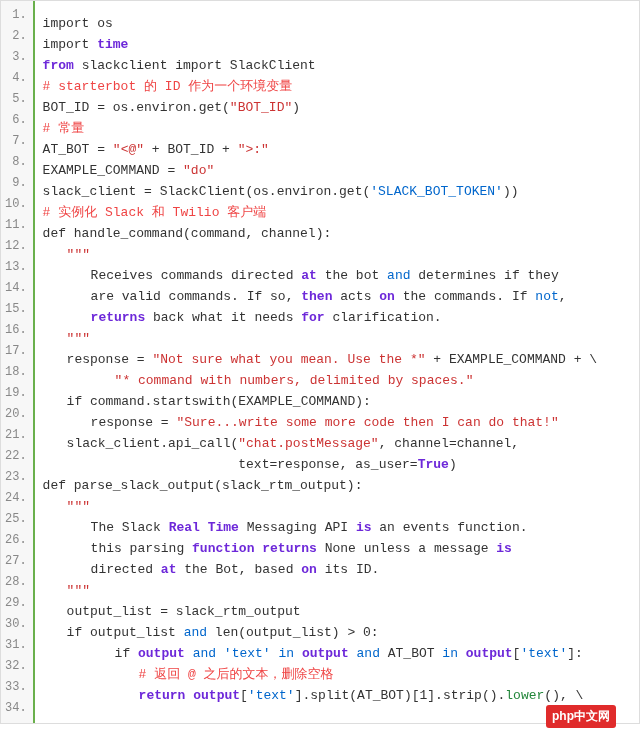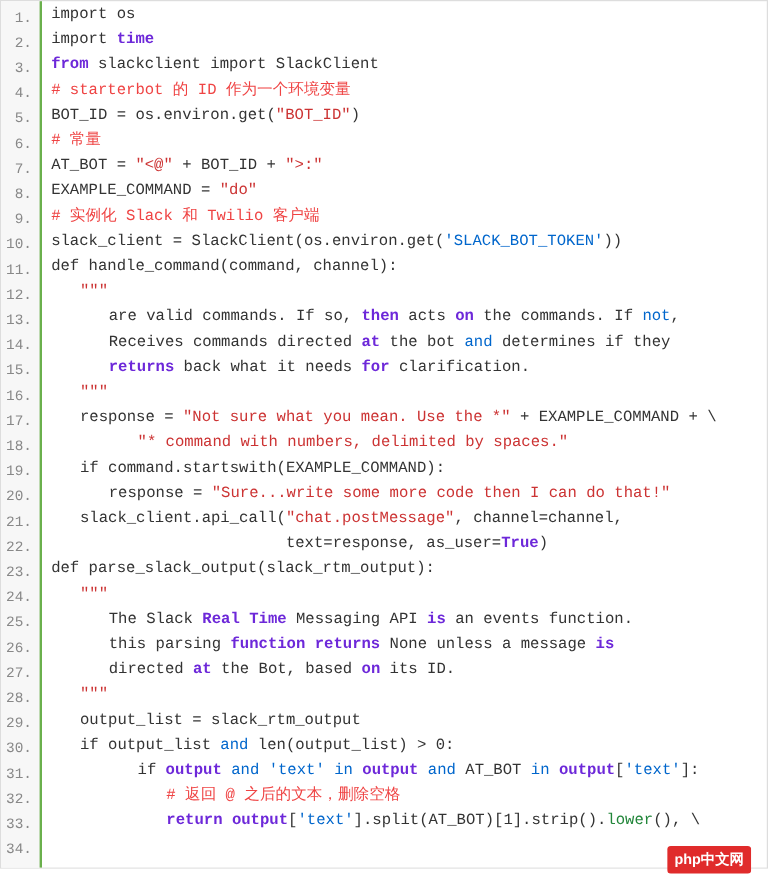--- a/index.html
+++ b/index.html
@@ -22,38 +22,38 @@
     padding: 4px 6px 4px 4px;
     color: #888;
     user-select: none;
   }
   .gutter div {
     line-height: 21px;
     height: 21px;
     font-size: 12px;
   }
   .code {
-    padding: 0 8px;
+    padding: 12px 8px;
     flex: 1;
     color: #333;
   }
   .line {
     line-height: 21px;
     height: 21px;
     white-space: pre;
   }
   .kw { color: #6d28d9; font-weight: bold; }
   .kw2 { color: #0066cc; }
   .str { color: #cc3333; }
   .strb { color: #0066cc; }
   .strg { color: #22863a; text-align: right; }
   .comment { color: #ef4444; }
   .badge {
     position: fixed;
-    right: 14px;
+    right: 24px;
     bottom: 10px;
     background: #e02b2b;
     color: #fff;
     font-family: Arial, sans-serif;
     font-weight: bold;
     font-size: 12px;
     padding: 3px 6px;
     border-radius: 3px;
     margin-top: 46px;
   }
@@ -104,26 +104,26 @@
     </div>
   <div class="code" id="code">
       <div class="line"><span>import os</span></div>
       <div class="line"><span>import </span><span class="kw">time</span></div>
       <div class="line"><span class="kw">from</span><span> slackclient import SlackClient</span></div>
       <div class="line"><span class="comment"># starterbot 的 ID 作为一个环境变量</span></div>
       <div class="line"><span>BOT_ID = os.environ.get(</span><span class="str">"BOT_ID"</span><span>)</span></div>
       <div class="line"><span class="comment"># 常量</span></div>
       <div class="line"><span>AT_BOT = </span><span class="str">"&lt;@"</span><span> + BOT_ID + </span><span class="str">"&gt;:"</span></div>
       <div class="line"><span>EXAMPLE_COMMAND = </span><span class="str">"do"</span></div>
+      <div class="line"><span>slack_client = SlackClient(os.environ.get(</span><span class="strb">'SLACK_BOT_TOKEN'</span><span>))</span></div>
       <div class="line"><span class="comment"># 实例化 Slack 和 Twilio 客户端</span></div>
-      <div class="line"><span>slack_client = SlackClient(os.environ.get(</span><span class="strb">'SLACK_BOT_TOKEN'</span><span>))</span></div>
       <div class="line"><span>def handle_command(command, channel):</span></div>
       <div class="line ind1"><span class="str">"""</span></div>
+      <div class="line ind2"><span>Receives commands directed </span><span class="kw">at</span><span> the bot </span><span class="kw2">and</span><span> determines if they</span></div>
       <div class="line ind2"><span>are valid commands. If so, </span><span class="kw">then</span><span> acts </span><span class="kw">on</span><span> the commands. If </span><span class="kw2">not</span><span>,</span></div>
-      <div class="line ind2"><span>Receives commands directed </span><span class="kw">at</span><span> the bot </span><span class="kw2">and</span><span> determines if they</span></div>
       <div class="line ind2"><span class="kw">returns</span><span> back what it needs </span><span class="kw">for</span><span> clarification.</span></div>
       <div class="line ind1"><span class="str">"""</span></div>
       <div class="line ind1"><span>response = </span><span class="str">"Not sure what you mean. Use the *"</span><span> + EXAMPLE_COMMAND + \</span></div>
       <div class="line ind3"><span class="str">"* command with numbers, delimited by spaces."</span></div>
       <div class="line ind1"><span>if command.startswith(EXAMPLE_COMMAND):</span></div>
       <div class="line ind2"><span>response = </span><span class="str">"Sure...write some more code then I can do that!"</span></div>
       <div class="line ind1"><span>slack_client.api_call(</span><span class="str">"chat.postMessage"</span><span>, channel=channel,</span></div>
       <div class="line ind1"><span>                      text=response, as_user=</span><span class="kw">True</span><span>)</span></div>
       <div class="line"><span>def parse_slack_output(slack_rtm_output):</span></div>
       <div class="line ind1"><span class="str">"""</span></div>

